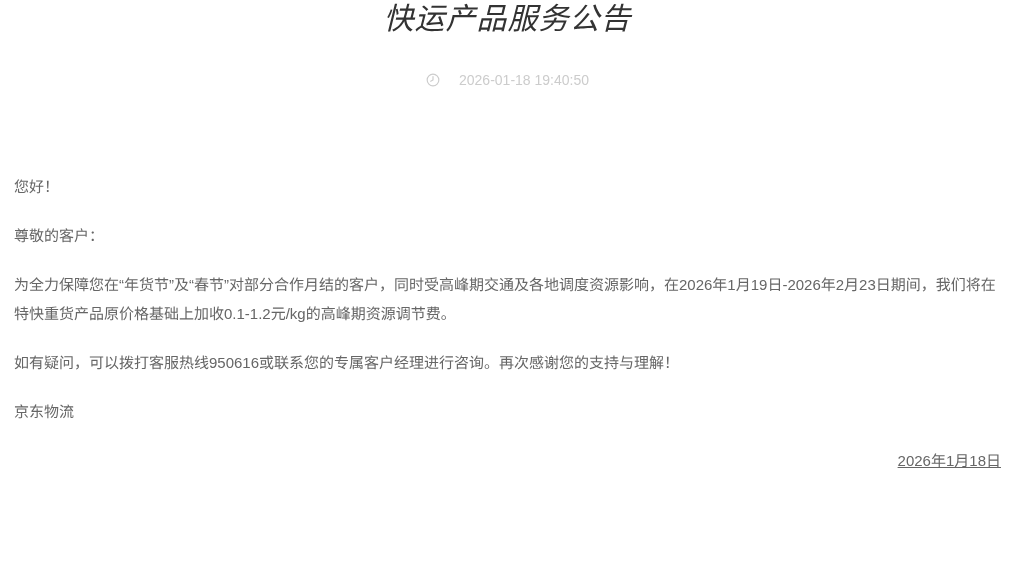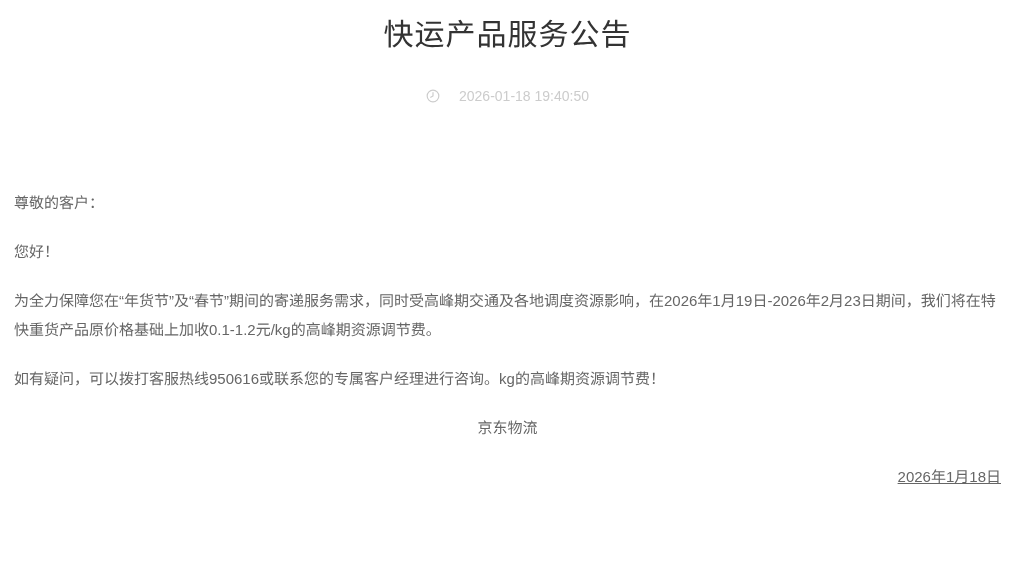--- a/index.html
+++ b/index.html
@@ -13,27 +13,27 @@
     width:1015px; height:588px;
     background:var(--color-background);
     font-family:"Liberation Sans", sans-serif;
     overflow:hidden;
   }
   .page{
     width:1015px; height:588px;
     padding:0 14px;
   }
   .page-title{
-    margin-top:16px;
     text-align:center;
     font-size:30px;
     font-weight:500;
     letter-spacing:1px;
     line-height:1.25;
     color:var(--color-title);
+    font-style:italic;
   }
   .timestamp{
     margin-top:34px;
     display:flex;
     justify-content:center;
     align-items:center;
     gap:19px;
     font-size:14px;
     color:var(--color-timestamp);
   }
@@ -45,21 +45,21 @@
   .clock-icon svg{ width:14px; height:14px; display:block; }
   .content{
     margin-top:84px;
     font-size:15px;
     line-height:29px;
     color:var(--color-body);
   }
   .content p{ margin:0 0 20px; }
   .signature{
     margin-top:58px;
-    text-align:center;
+    text-align:left;
   }
   .signature-date{
     margin-top:15px;
     text-align:right;
     margin-bottom:0;
     text-decoration:underline;
   }
 </style>
 </head>
 <body>
@@ -72,27 +72,27 @@
     <span class="clock-icon">
       <svg viewBox="0 0 24 24" fill="none" stroke="#cccccc" stroke-width="2" stroke-linecap="round" stroke-linejoin="round">
         <circle cx="12" cy="12" r="10"></circle>
         <polyline points="12 6 12 12 8 14"></polyline>
       </svg>
     </span>
     <span>2026-01-18 19:40:50</span>
   </div>
 
   <div class="content">
+    <p>您好！</p>
+
     <p>尊敬的客户：</p>
 
-    <p>您好！</p>
-
-    <p>为全力保障您在“年货节”及“春节”期间的寄递服务需求，同时受高峰期交通及各地调度资源影响，在2026年1月19日-2026年2月23日期间，我们将在特快重货产品原价格基础上加收0.1-1.2元/kg的高峰期资源调节费。</p>
+    <p>为全力保障您在“年货节”及“春节”对部分合作月结的客户，同时受高峰期交通及各地调度资源影响，在2026年1月19日-2026年2月23日期间，我们将在特快重货产品原价格基础上加收0.1-1.2元/kg的高峰期资源调节费。</p>
 
 
-    <p>如有疑问，可以拨打客服热线950616或联系您的专属客户经理进行咨询。kg的高峰期资源调节费！</p>
+    <p>如有疑问，可以拨打客服热线950616或联系您的专属客户经理进行咨询。再次感谢您的支持与理解！</p>
 
     <p class="signature">京东物流</p>
 
     <p class="signature-date">2026年1月18日</p>
   </div>
 
 </div>
 
 </body></html>

